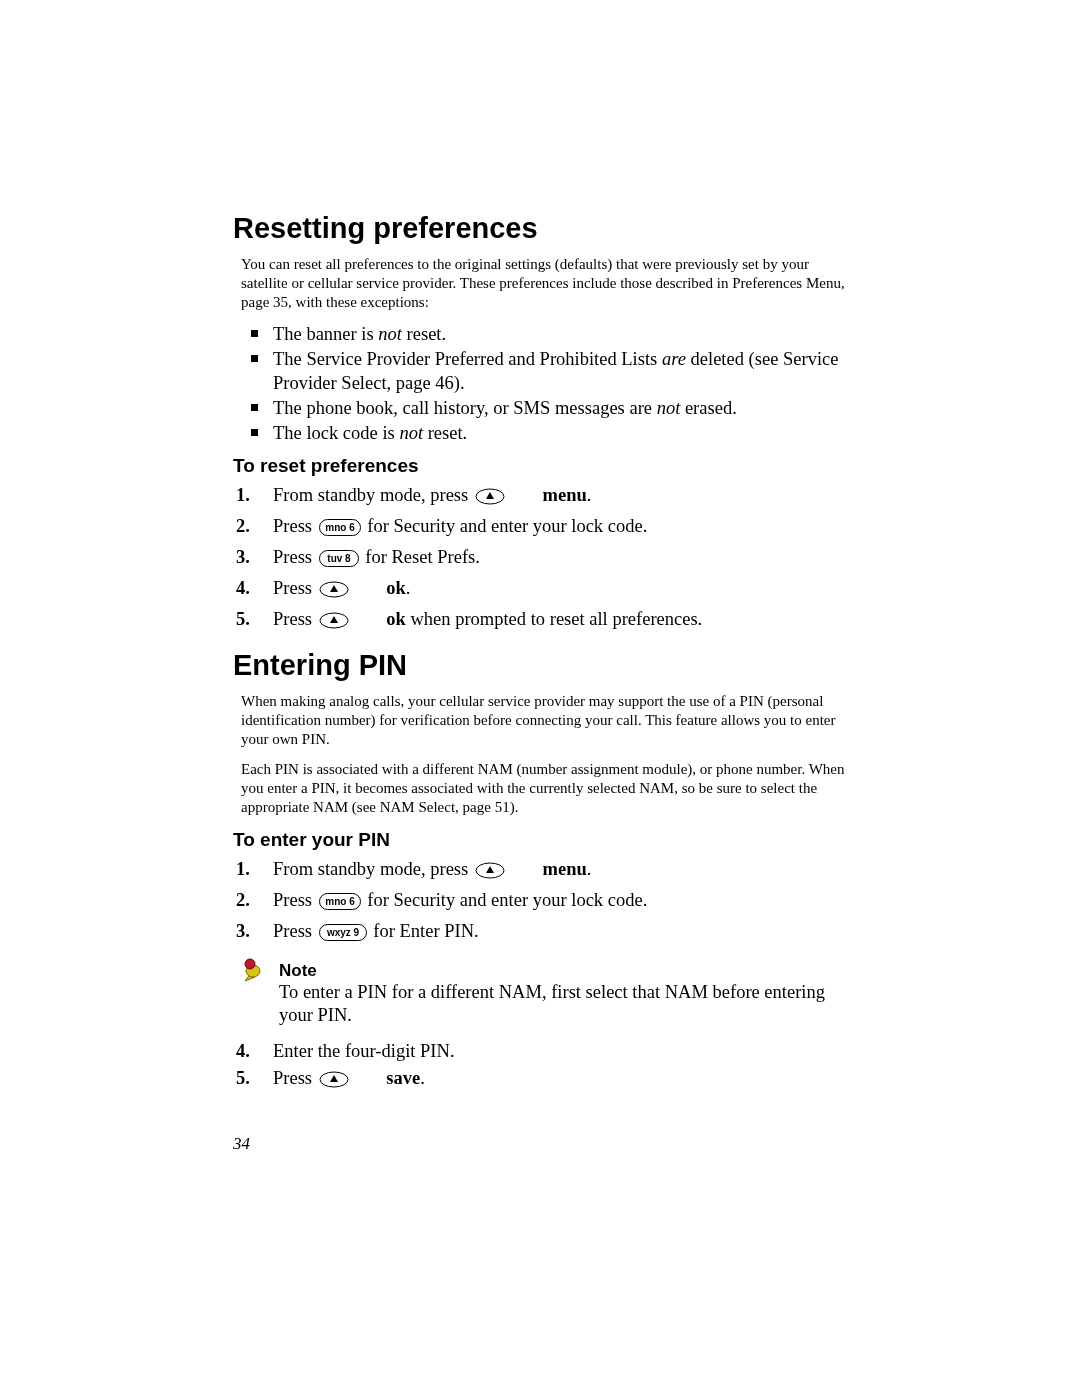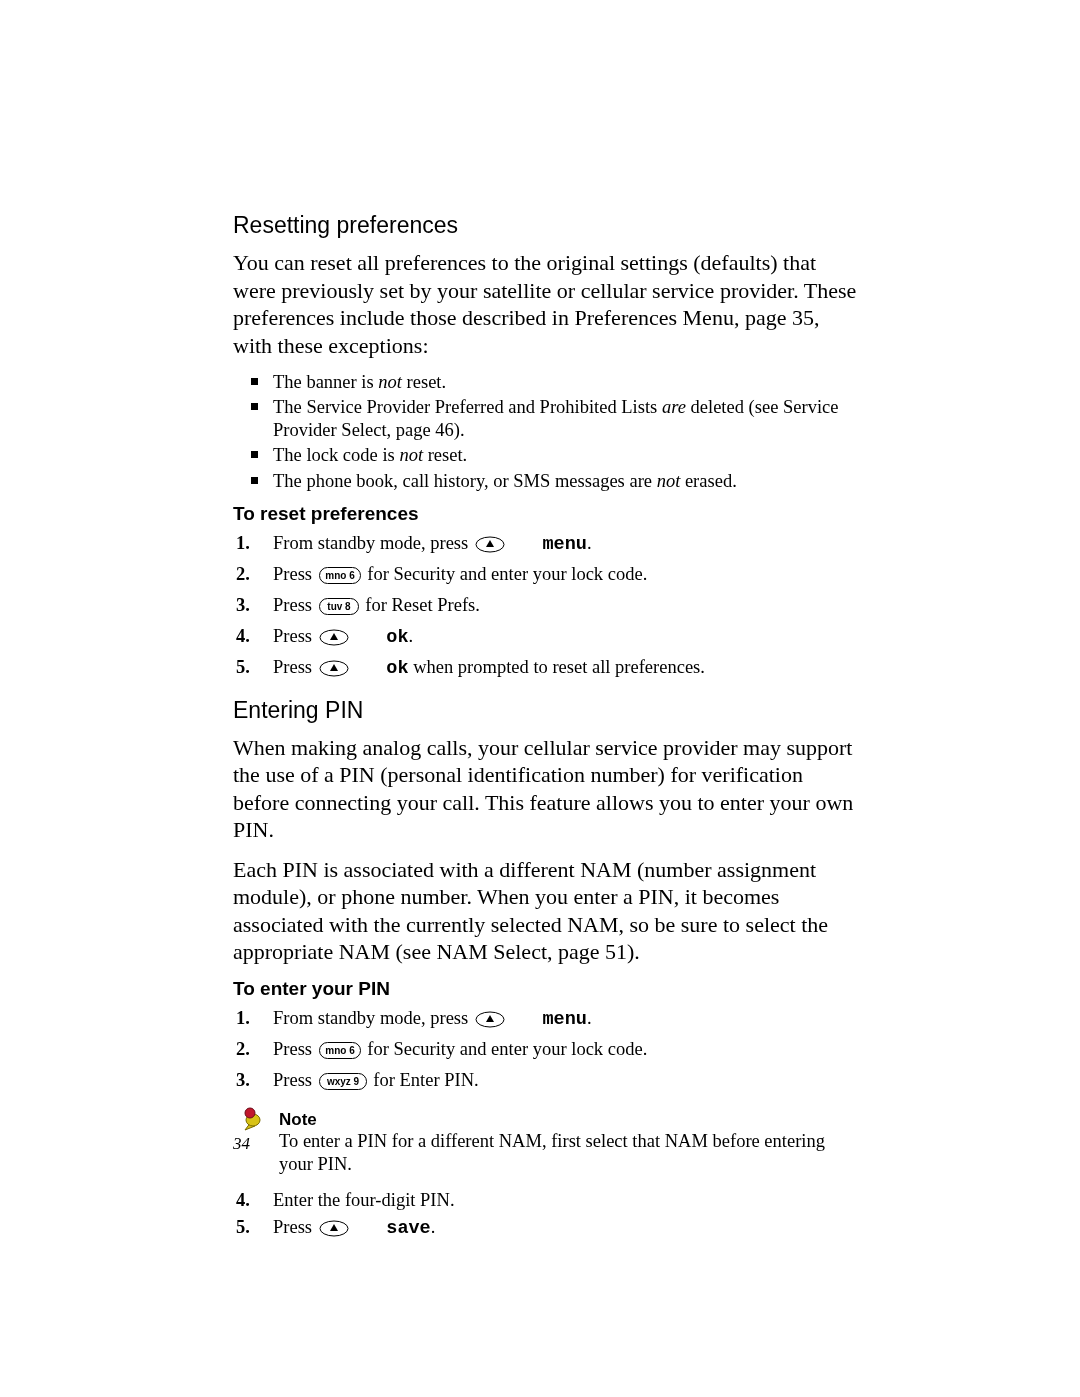--- a/index.html
+++ b/index.html
@@ -1,39 +1,39 @@
 <!DOCTYPE html>
 <html><head>
 <meta charset="utf-8">
 <style>
   html,body{margin:0;padding:0;background:#fff;}
   body{width:1080px;height:1397px;position:relative;
        font-family:"Times New Roman",serif;color:#000;}
   .page{position:absolute;left:233px;top:212px;width:626px;}
-  h2{font-family:Arial,Helvetica,sans-serif;font-weight:normal;
-     font-size:23px;margin:0 0 10px 0;}
-  p{font-size:22px;line-height:1.25;margin:0 0 12px 0;}
+  h2{font-family:Arial,Helvetica,sans-serif;font-weight:bold;
+     font-size:29px;margin:0 0 10px 0;}
+  p{font-size:15px;line-height:1.25;margin:0 0 12px 8px;}
   .sub{font-family:Arial,Helvetica,sans-serif;font-weight:bold;
        font-size:19px;margin:8px 0 6px 0;}
   ul.sq{list-style:none;padding:0;margin:8px 0 10px 0;}
   ul.sq>li{position:relative;padding-left:40px;font-size:18.5px;
            line-height:1.25;margin:2px 0;}
   ul.sq>li::before{content:"";position:absolute;left:18px;top:7px;
            width:7px;height:7px;background:#000;}
   ol{list-style:none;padding:0;margin:0 0 14px 0;}
   ol>li{position:relative;padding-left:40px;font-size:18.5px;
         line-height:1.3;margin:3px 0;}
   ol>li .num{position:absolute;left:3px;top:0;font-weight:bold;}
   em{font-style:italic;}
   b{font-weight:bold;}
   .arrowkey{display:inline-block;vertical-align:-4px;margin:0 2px;}
   .padkey{display:inline-block;vertical-align:-4px;margin:0 2px;}
   .keytxt{font-family:Arial,Helvetica,sans-serif;font-size:10px;
           font-weight:bold;}
-  .sans{font-family:Liberation Mono, monospace;font-weight:bold;padding-left:31px;}
+  .sans{font-family:Liberation Serif, serif;font-weight:bold;padding-left:31px;}
   .noteblock{position:relative;padding-left:46px;margin:10px 0 12px 0;}
   .notehead{font-family:Arial,Helvetica,sans-serif;font-weight:bold;
             font-size:17px;}
   .notebody{font-size:18.5px;line-height:1.25;}
   .pagenum{position:absolute;left:233px;top:1134px;font-style:italic;
            font-size:17px;font-family:"Times New Roman",serif;}
 </style>
 </head>
 <body>
 
@@ -44,24 +44,24 @@
   <p>You can reset all preferences to the original settings (defaults) that were previously set by your satellite or cellular service provider. These preferences include those described in Preferences Menu, page 35, with these exceptions:</p>
 
   <ul class="sq">
     <li>
       <span>The banner is </span><em>not</em><span> reset.</span>
     </li>
     <li>
       <span>The Service Provider Preferred and Prohibited Lists </span><em>are</em><span> deleted (see Service Provider Select, page 46).</span>
     </li>
     <li>
-      <span>The lock code is </span><em>not</em><span> reset.</span>
+      <span>The phone book, call history, or SMS messages are </span><em>not</em><span> erased.</span>
     </li>
     <li>
-      <span>The phone book, call history, or SMS messages are </span><em>not</em><span> erased.</span>
+      <span>The lock code is </span><em>not</em><span> reset.</span>
     </li>
   </ul>
 
   <div class="sub">To reset preferences</div>
 
   <ol>
     <li><span class="num">1.</span>
       <span>From standby mode, press </span><span class="arrowkey"><svg width="30" height="17">
             <ellipse cx="15" cy="8.5" rx="14" ry="7.5" fill="none" stroke="#000"></ellipse>
             <polygon points="15,4 11,11 19,11" fill="#000"></polygon>

